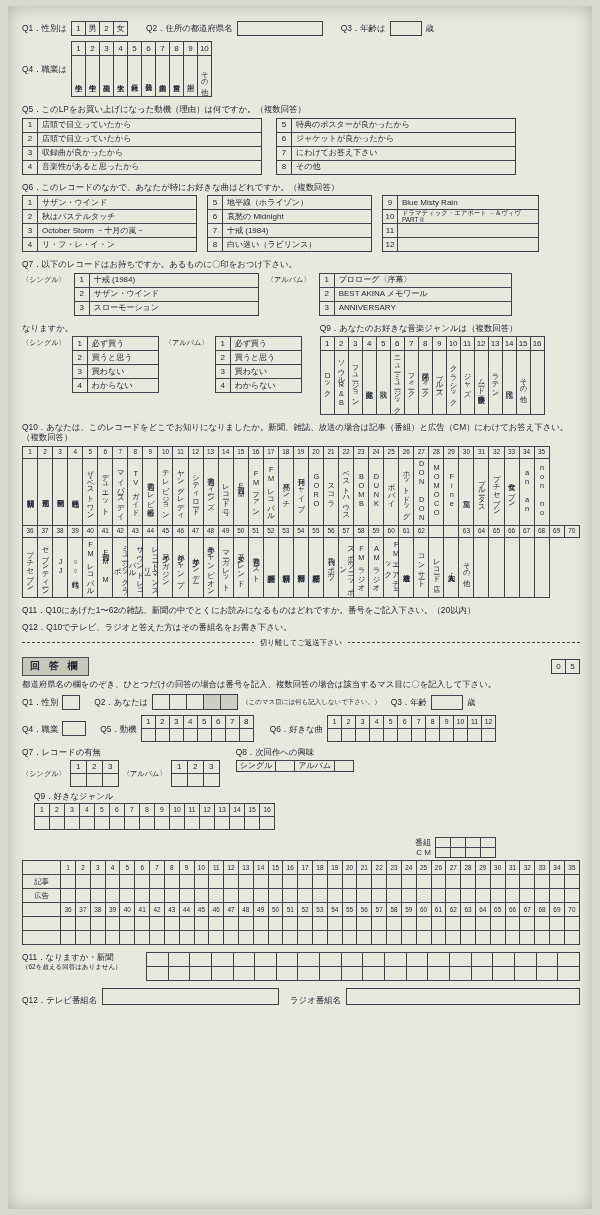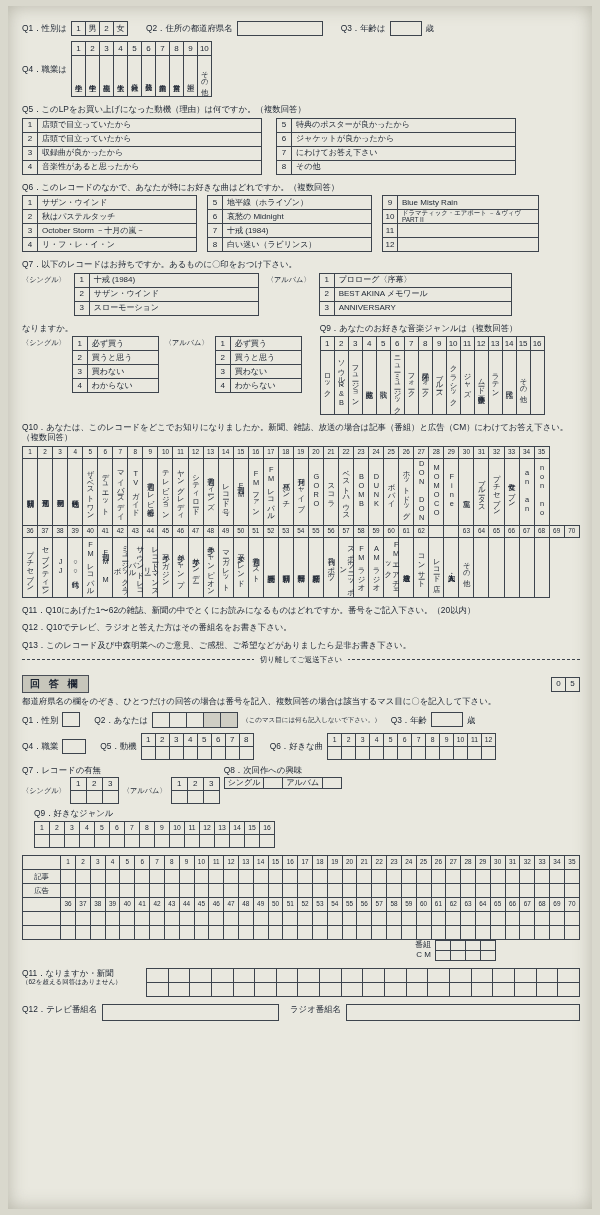--- a/index.html
+++ b/index.html
@@ -496,23 +496,20 @@
      </tbody>
           </table>
    </div>
 
    <div class="q">
      <span>Q11．Q10にあげた1〜62の雑誌、新聞の中でとくにお読みになるものはどれですか。番号をご記入下さい。（20以内）</span>
    </div>
    <div class="q">
      <span>Q12．Q10でテレビ、ラジオと答えた方はその番組名をお書き下さい。</span>
    </div>
-   <div class="q">
-     <span>Q13．このレコード及び中森明菜へのご意見、ご感想、ご希望などがありましたら是非お書き下さい。</span>
-   </div>
 
    <div class="dash">
      <span>切り離してご返送下さい</span>
    </div>
 
    <div style="display:flex;align-items:center;justify-content:space-between">
      <div class="sec-title">回 答 欄</div>
      <table>
             <tbody>
               <tr>
@@ -637,21 +634,21 @@
                   </tr>
                   <tr id="a7a2">
                     <td style="width: 15px; height: 12px;"></td>
                     <td style="width: 15px; height: 12px;"></td>
                     <td style="width: 15px; height: 12px;"></td>
                   </tr>
                 </tbody>
               </table>
        </div>
      </div>
-     <div style="">
+     <div style="margin-left:12px">
        <div>Q8．次回作への興味</div>
        <table style="margin-top:2px">
          <tbody>
                 <tr>
            <td style="padding:0 3px">シングル</td>
            <td style="width:18px"></td>
            <td style="padding:0 3px">アルバム</td>
            <td style="width:18px"></td>
          </tr>
        </tbody>
@@ -696,20 +693,38 @@
                   <td style="width: 14px; height: 12px;"></td>
                   <td style="width: 14px; height: 12px;"></td>
                   <td style="width: 14px; height: 12px;"></td>
                 </tr>
               </tbody>
             </table>
      </div>
    </div>
 
    <div class="q">
+     <table style="margin-top:0">
+       <tbody>
+              <tr>
+                <td style="padding:0 4px;border:none;text-align:right;width:405px">番組</td>
+                <td style="width:14px"></td>
+                <td style="width:14px"></td>
+                <td style="width:14px"></td>
+                <td style="width:14px"></td>
+              </tr>
+       <tr>
+                <td style="padding:0 4px;border:none;text-align:right">C M</td>
+                <td></td>
+                <td></td>
+                <td></td>
+                <td></td>
+              </tr>
+     </tbody>
+          </table>
      <table style="margin-top:2px;table-layout:fixed">
        <tbody>
               <tr id="a10h">
                 <td style="width: 38px; height: 13px; font-size: 7.4px; border-color: rgb(61, 68, 77);"></td>
                 <td style="width: 14px; height: 13px; font-size: 6.4px;">1</td>
                 <td style="width: 14px; height: 13px; font-size: 6.4px;">2</td>
                 <td style="width: 14px; height: 13px; font-size: 6.4px;">3</td>
                 <td style="width: 14px; height: 13px; font-size: 6.4px;">4</td>
                 <td style="width: 14px; height: 13px; font-size: 6.4px;">5</td>
                 <td style="width: 14px; height: 13px; font-size: 6.4px;">6</td>
@@ -928,38 +943,20 @@
                 <td style="width: 14px; height: 13px; font-size: 6.4px;"></td>
                 <td style="width: 14px; height: 13px; font-size: 6.4px;"></td>
                 <td style="width: 14px; height: 13px; font-size: 6.4px;"></td>
                 <td style="width: 14px; height: 13px; font-size: 6.4px;"></td>
                 <td style="width: 14px; height: 13px; font-size: 6.4px;"></td>
                 <td style="width: 14px; height: 13px; font-size: 6.4px;"></td>
                 <td style="width: 14px; height: 13px; font-size: 6.4px;"></td>
               </tr>
      </tbody>
           </table>
-     <table style="margin-top:0">
-       <tbody>
-              <tr>
-                <td style="padding:0 4px;border:none;text-align:right;width:405px">番組</td>
-                <td style="width:14px"></td>
-                <td style="width:14px"></td>
-                <td style="width:14px"></td>
-                <td style="width:14px"></td>
-              </tr>
-       <tr>
-                <td style="padding:0 4px;border:none;text-align:right">C M</td>
-                <td></td>
-                <td></td>
-                <td></td>
-                <td></td>
-              </tr>
-     </tbody>
-          </table>
    </div>
 
    <div class="q" style="display:flex;align-items:flex-start;gap:6px">
      <div style="min-width:118px">
        <div>Q11．なりますか・新聞</div>
        <div class="note">（62を超える回答はありません）</div>
      </div>
      <table style="flex:1">
             <tbody>
               <tr id="a11r1">
@@ -1003,21 +1000,21 @@
                 <td style="width: 22px; height: 13px;"></td>
                 <td style="width: 22px; height: 13px;"></td>
                 <td style="width: 22px; height: 13px;"></td>
                 <td style="width: 22px; height: 13px;"></td>
                 <td style="width: 22px; height: 13px;"></td>
               </tr>
             </tbody>
           </table>
    </div>
 
-   <div class="q" style="display:flex;align-items:flex-start;gap:5px">
+   <div class="q" style="display:flex;align-items:flex-end;gap:5px">
      <span>Q12．テレビ番組名</span>
      <span class="bx" style="flex:0 0 175px;height:15px"></span>
      <span style="margin-left:6px">ラジオ番組名</span>
      <span class="bx" style="flex:1;height:15px"></span>
    </div>
 
 
   </div>
  </div>
 </div>

